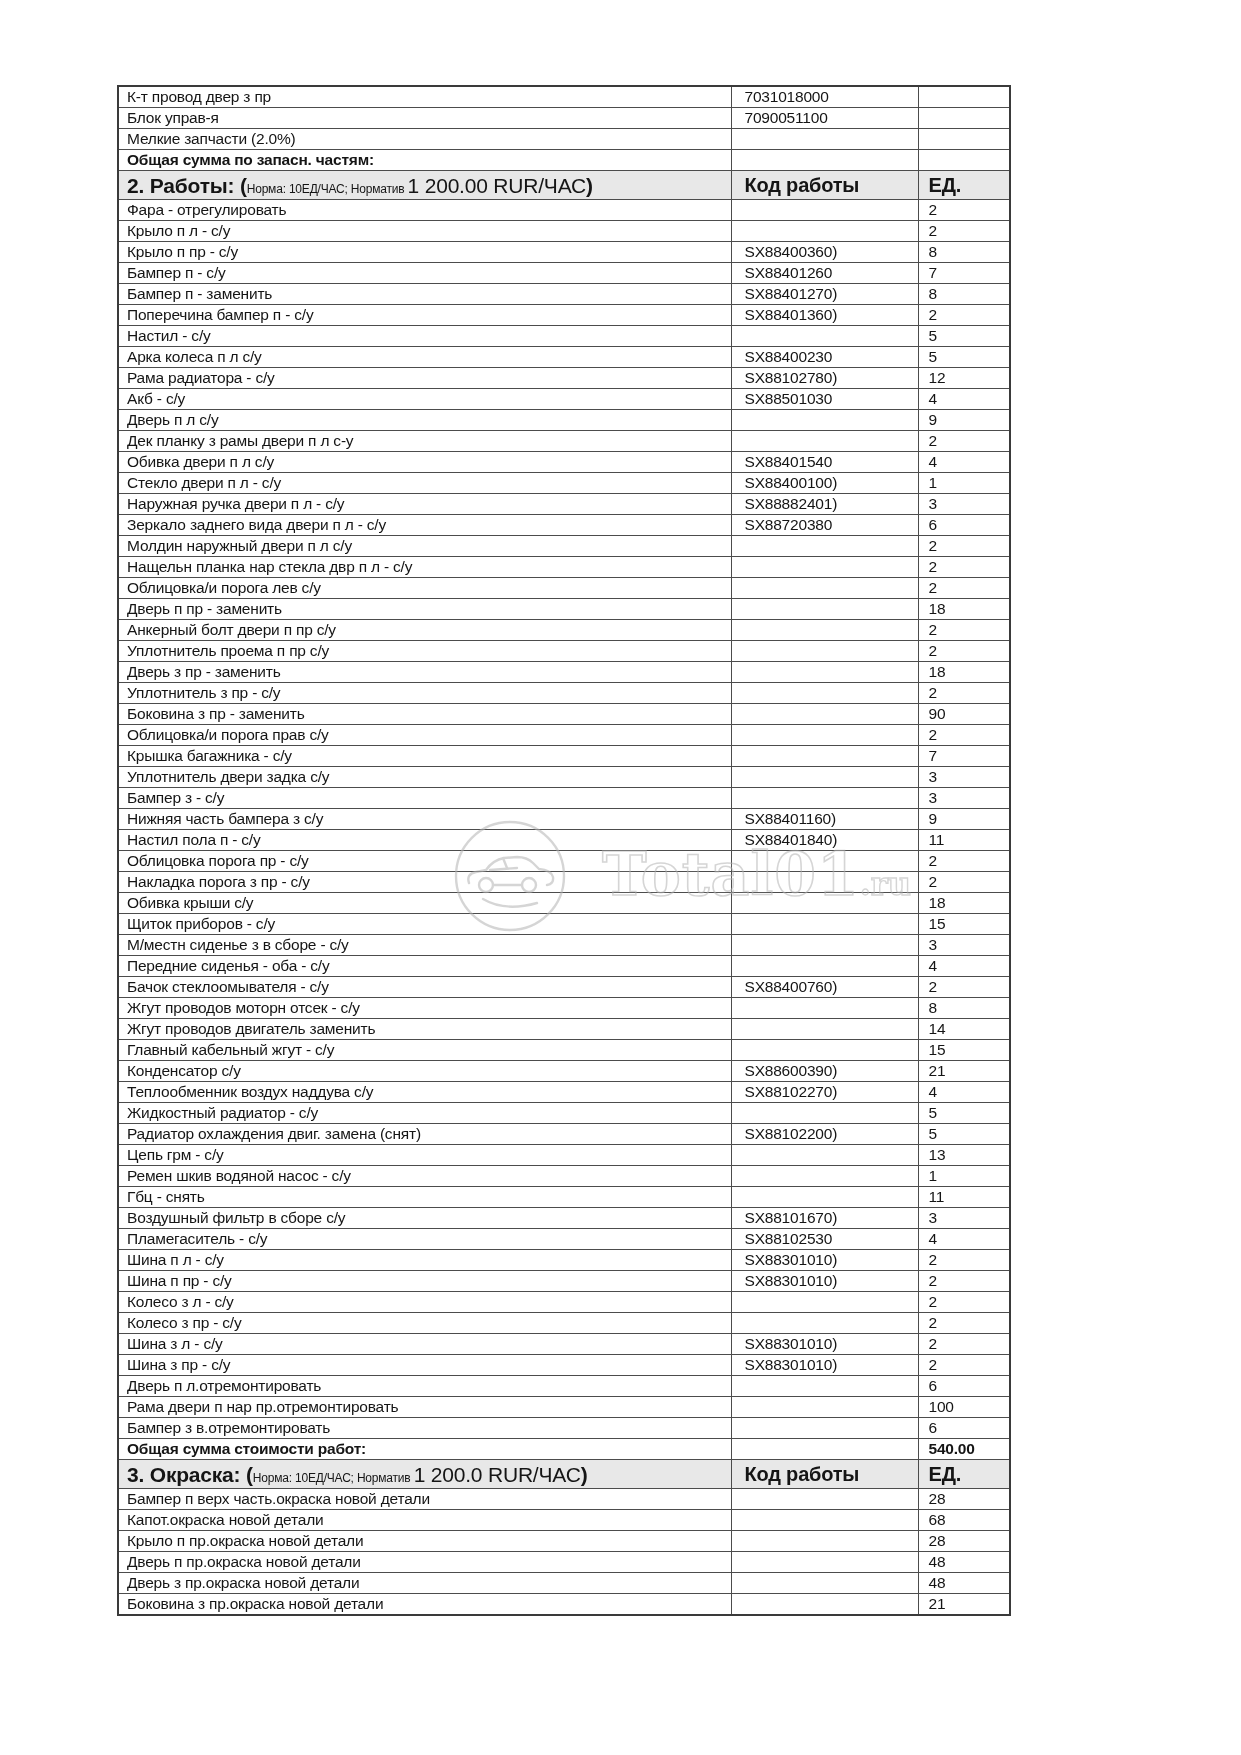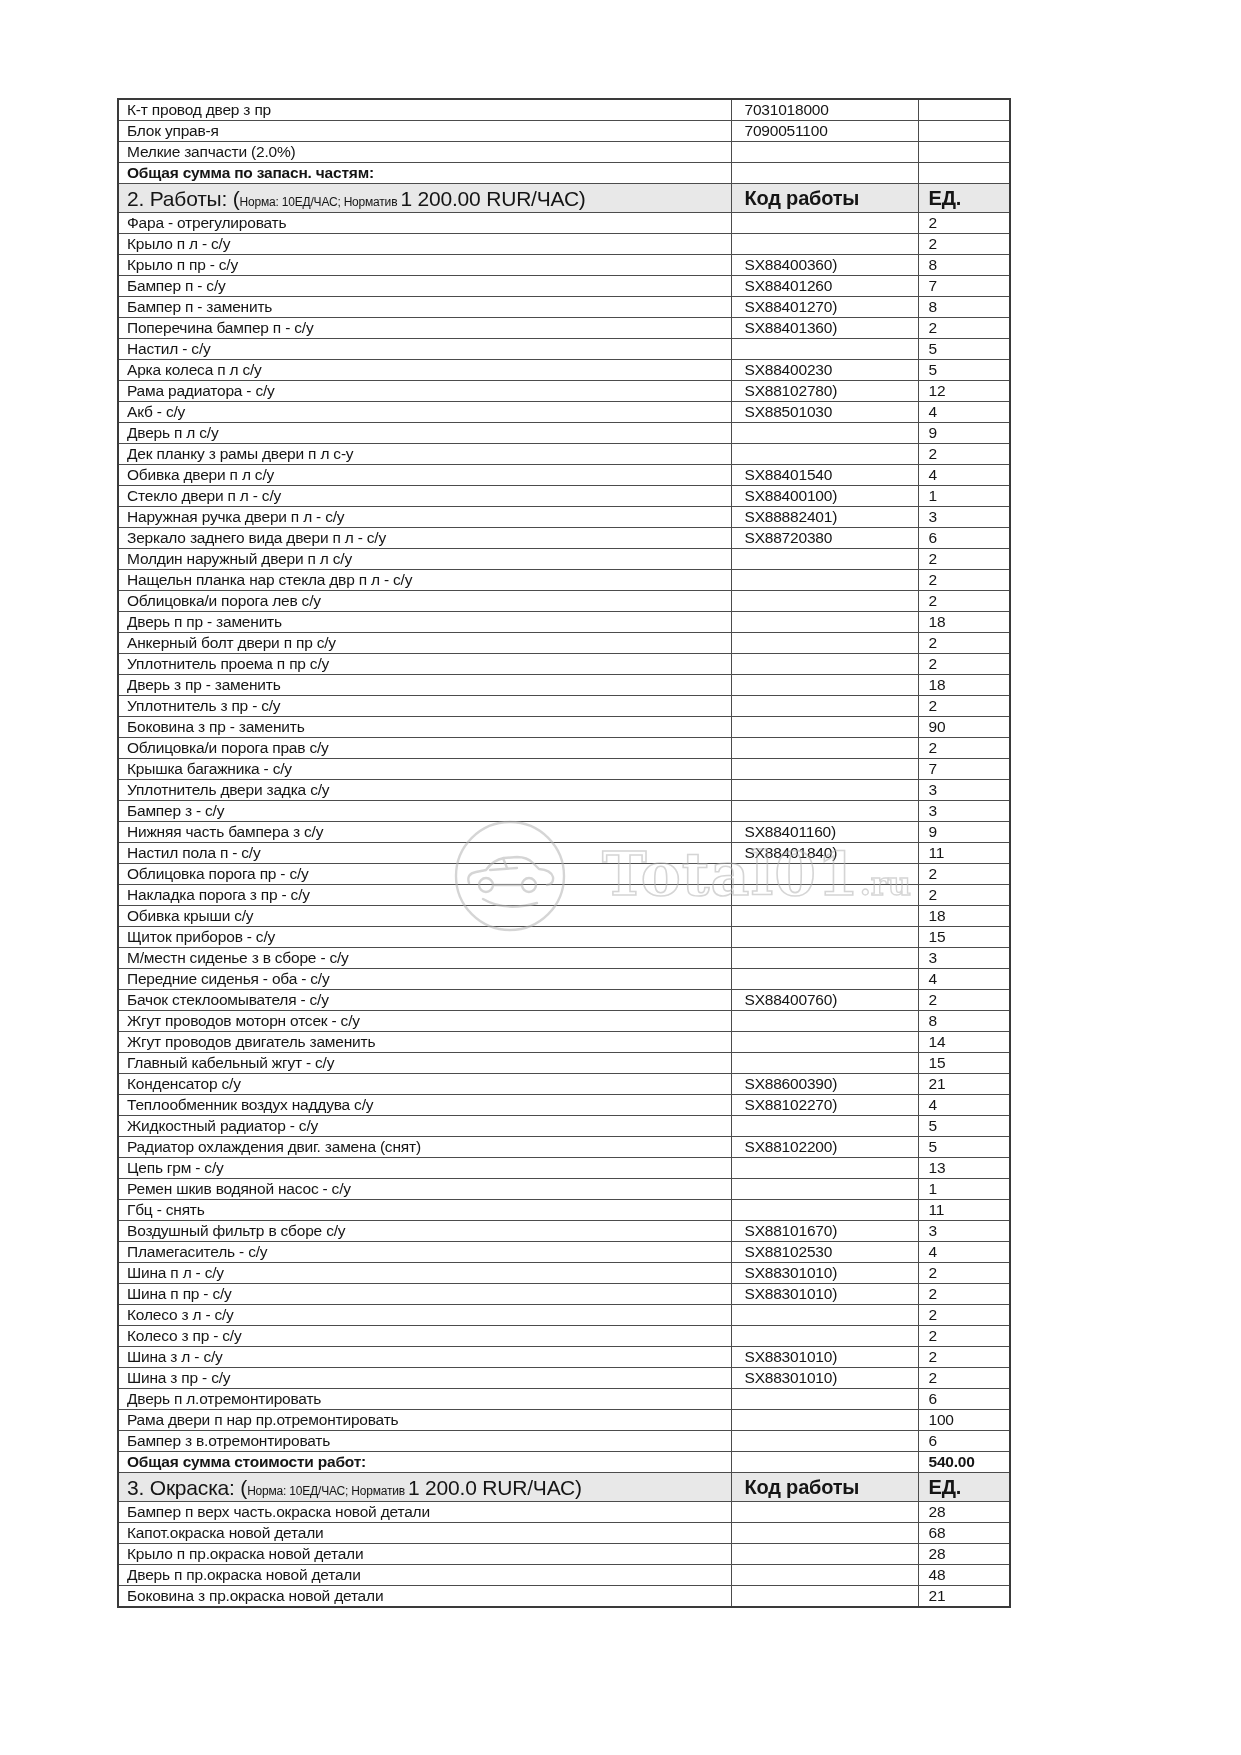--- a/index.html
+++ b/index.html
@@ -1,21 +1,21 @@
 <!DOCTYPE html>
 <html><head>
 <meta charset="utf-8">
 <style>
   html,body{margin:0;padding:0;}
   body{
     width:1241px;height:1755px;position:relative;background:#ffffff;
     font-family:"Liberation Sans", sans-serif;overflow:hidden;
   }
   table.estimate{
-    position:absolute;left:117px;top:98px;width:892px;
+    position:absolute;left:117px;top:85px;width:892px;
     border-collapse:collapse;table-layout:fixed;
     border:2px solid #3a3a3a;
   }
   td{
     border:1px solid #4c4c4c;
     height:20px;
     padding:0 2px 0 8px;
     font-size:15.5px;
     letter-spacing:-0.2px;
     color:#151515;
@@ -25,21 +25,21 @@
     line-height:1;
   }
   td.code{padding-left:13px;}
   td.unit{padding-left:10px;}
   tr.hdr td{
     background:#e8e8e8;
     height:28px;
     font-weight:700;
   }
   tr.hdr td.code, tr.hdr td.unit{font-size:20px;}
-  .ht-b{font-weight:400;font-size:21px;margin-top:28px;}
+  .ht-b{font-weight:700;font-size:21px;margin-top:28px;}
   .ht-n{font-weight:400;font-size:12px;}
   .ht-v{font-weight:400;font-size:21px;text-align:center;}
   tr.b td{font-weight:700;}
   
   .watermark{
     position:absolute;left:450px;top:815px;height:125px;
     display:flex;align-items:center;gap:16px;
     opacity:.55;pointer-events:none;z-index:5;
   }
   .wm-logo{flex:0 0 auto;}
@@ -407,20 +407,25 @@
         <td class="code"></td>
         <td class="unit">68</td>
       </tr>
       <tr>
         <td>Крыло п пр.окраска новой детали</td>
         <td class="code"></td>
         <td class="unit">28</td>
       </tr>
       <tr>
         <td>Дверь п пр.окраска новой детали</td>
+        <td class="code"></td>
+        <td class="unit">48</td>
+      </tr>
+      <tr>
+        <td>Дверь з пр.окраска новой детали</td>
         <td class="code"></td>
         <td class="unit">48</td>
       </tr>
       <tr>
         <td>Боковина з пр.окраска новой детали</td>
         <td class="code"></td>
         <td class="unit">21</td>
       </tr>
     </tbody>
 </table>

